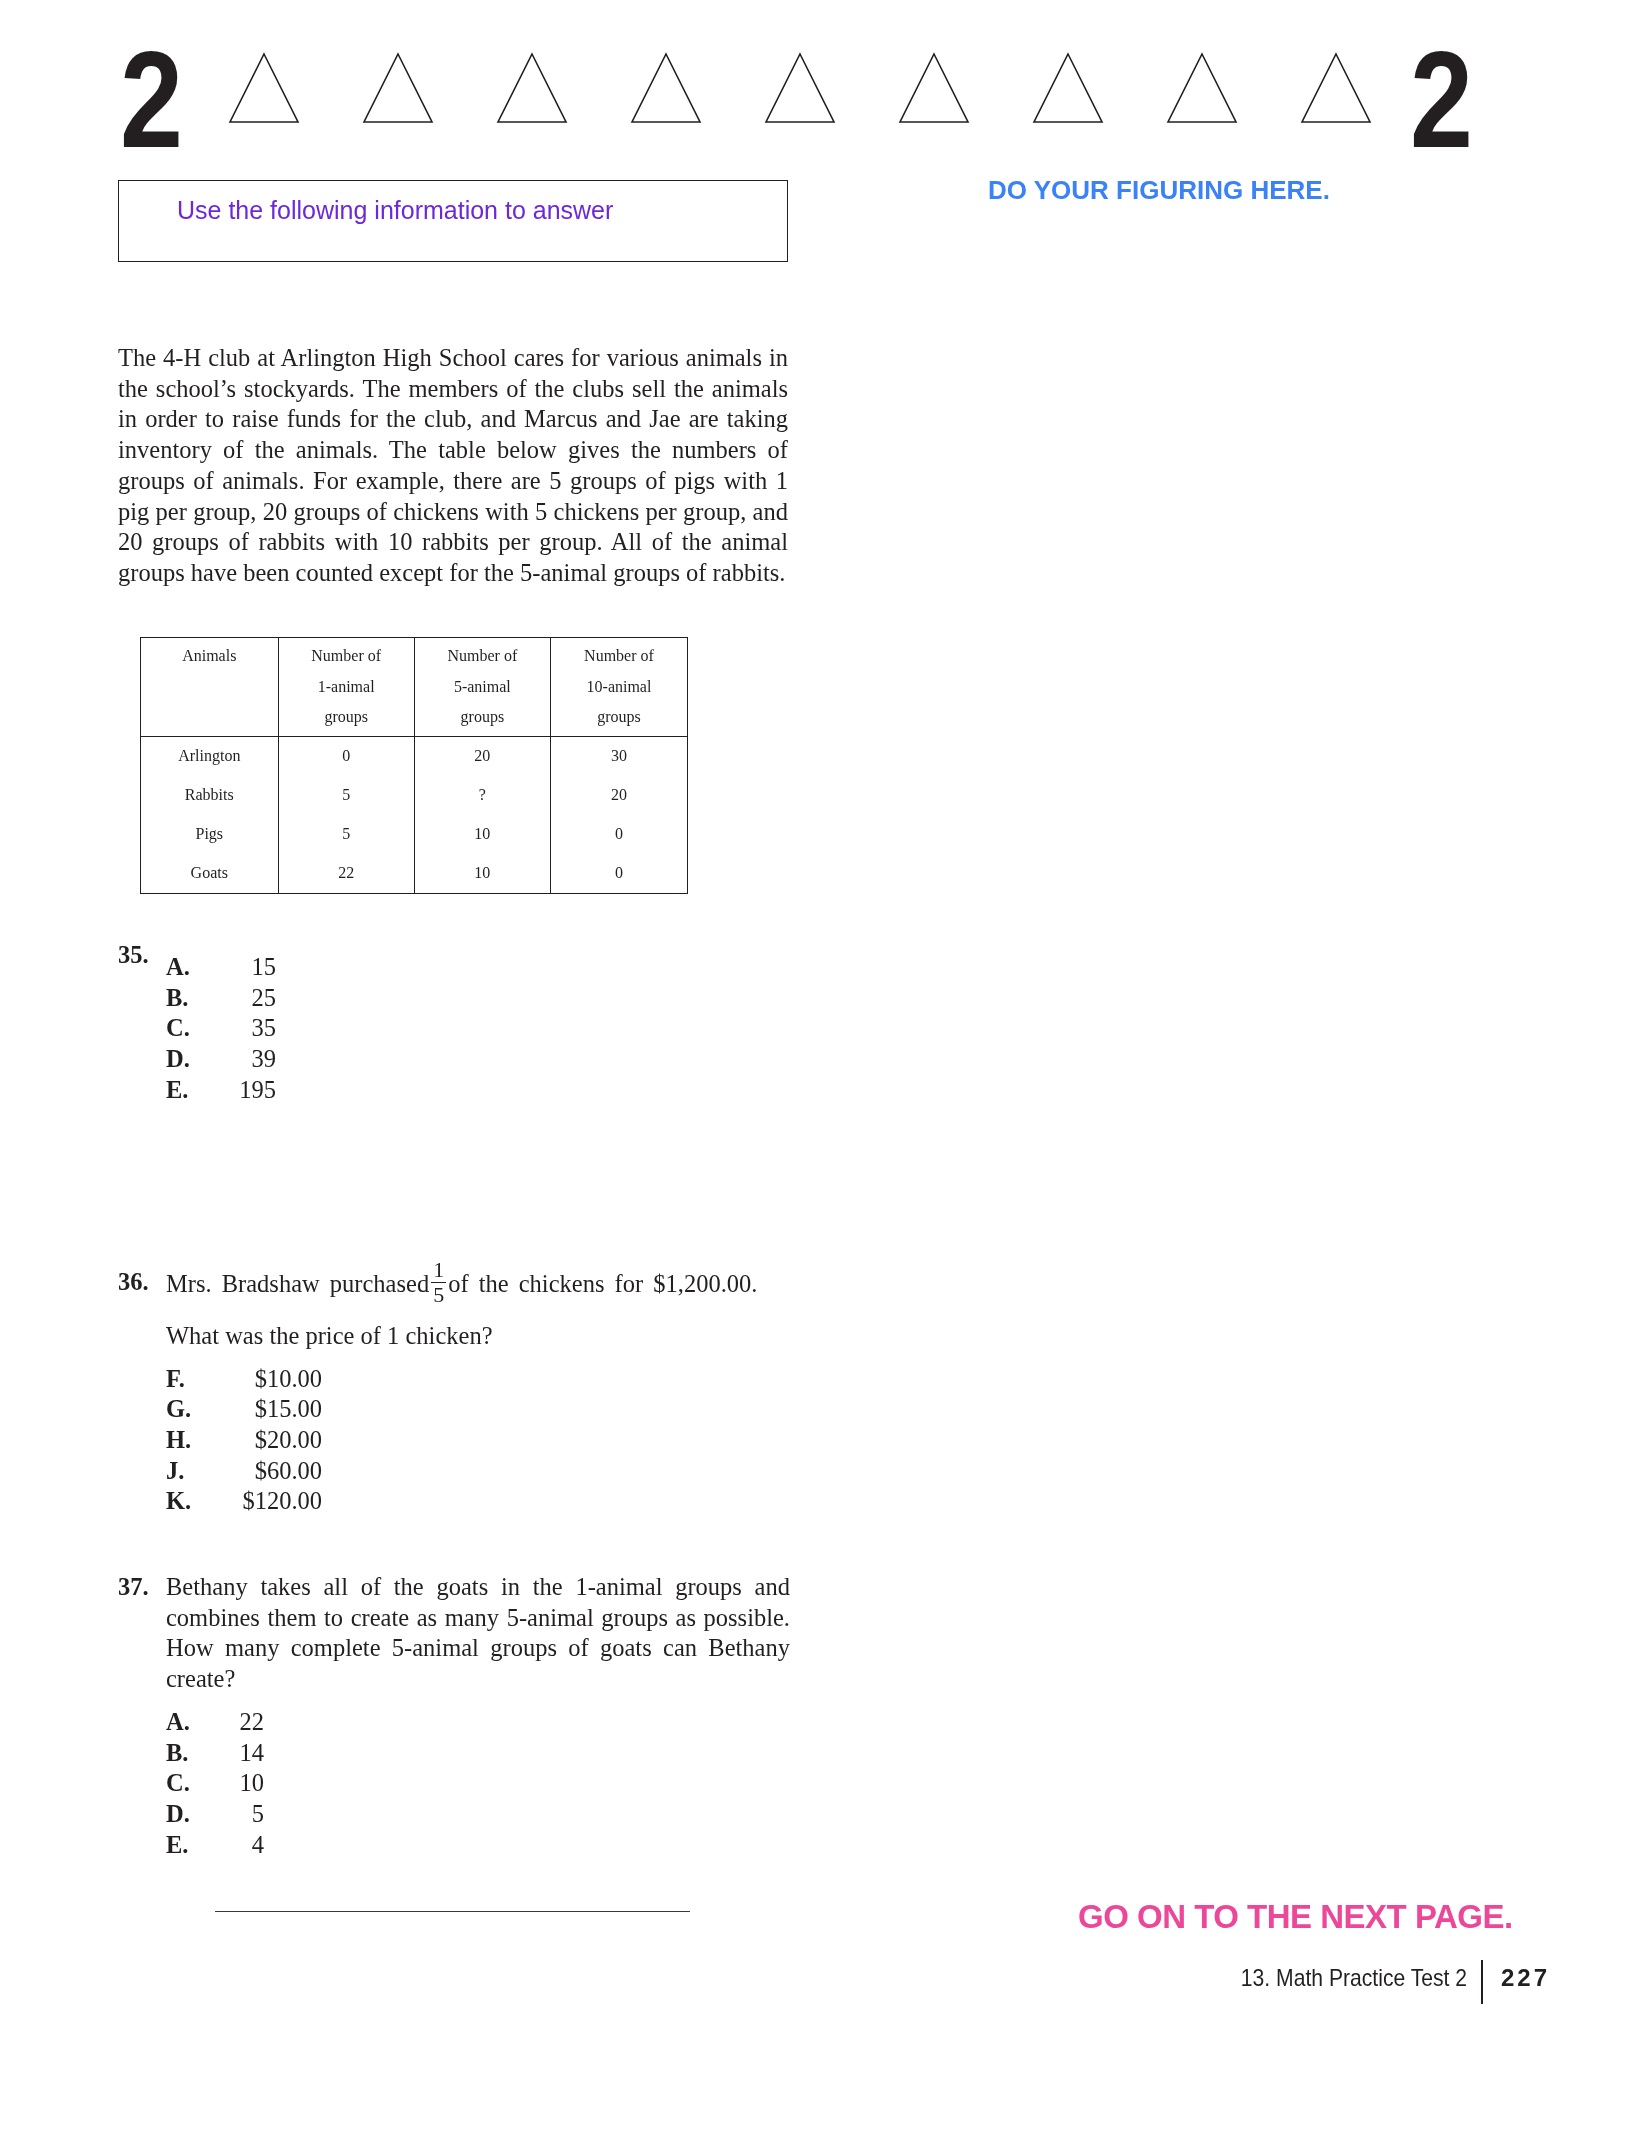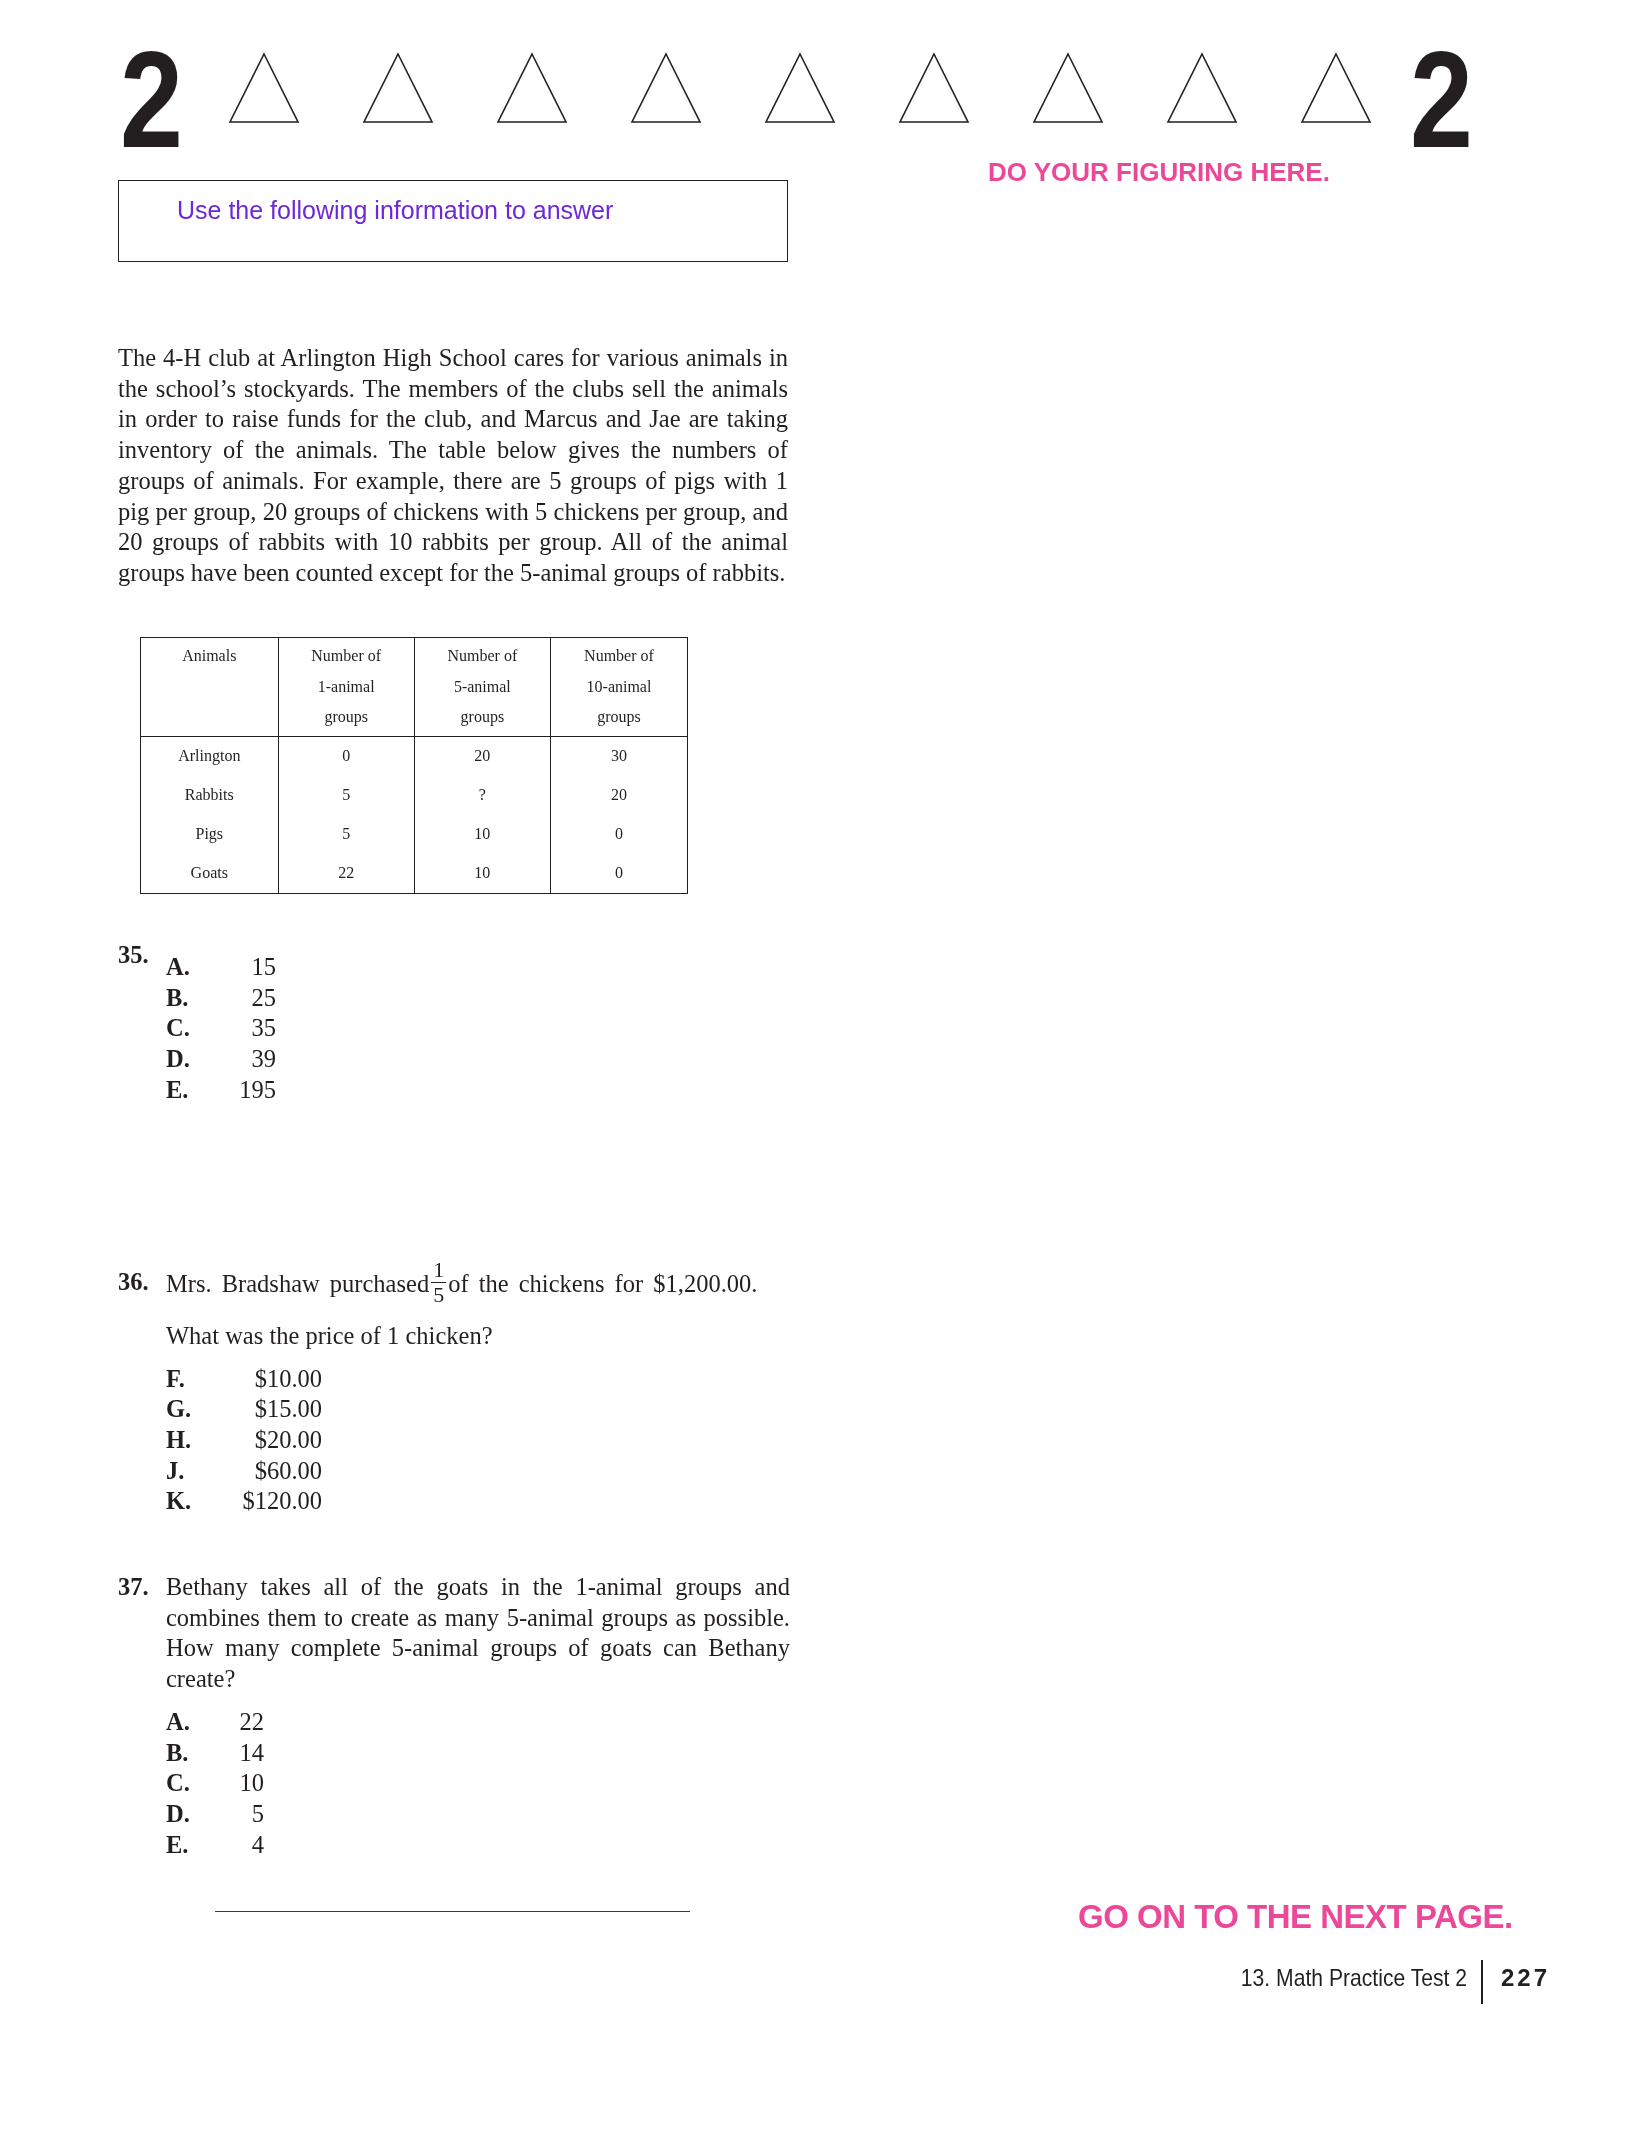--- a/index.html
+++ b/index.html
@@ -23,23 +23,23 @@
     .tri svg { width: 72px; height: 72px; display: block; }
 
     
     .info-box {
       position: absolute; left: 118px; top: 180px; width: 670px; height: 82px;
       border: 1.6px solid #231f20; box-sizing: border-box;
       font-family: "Liberation Sans", sans-serif; font-size: 25px; line-height: 31px;
       padding: 14px 0 0 58px; color: #6d28d9;
     }
     .figuring {
-      position: absolute; left: 988px; top: 157px;
+      position: absolute; left: 988px; top: 175px;
       font-family: "Liberation Sans", sans-serif; font-weight: bold; font-size: 26px;
-      color: #ec4899;
+      color: #3b82f6;
     }
 
     
     .passage {
       position: absolute; left: 118px; top: 343px; width: 670px;
       font-size: 24.5px; line-height: 30.7px; text-align: justify;
     }
 
     
     table.data-table {

